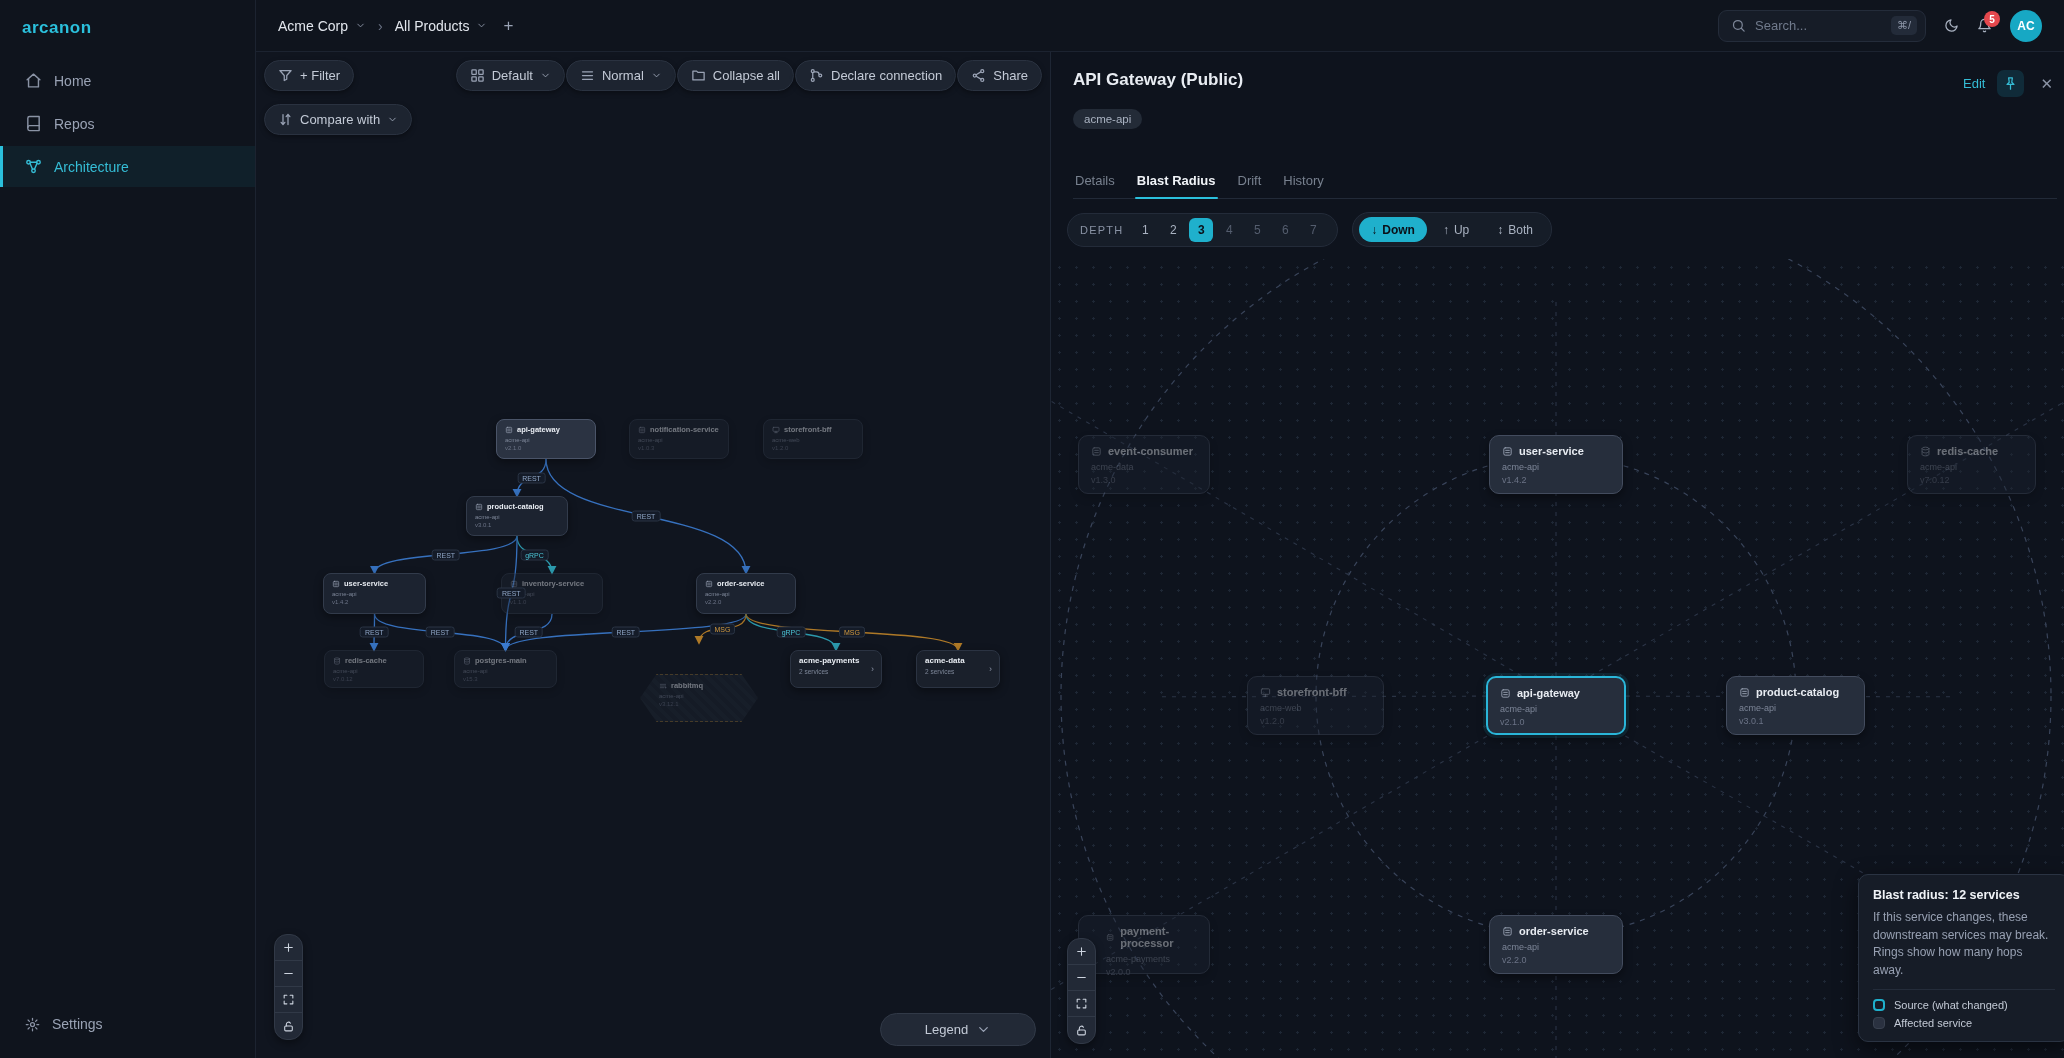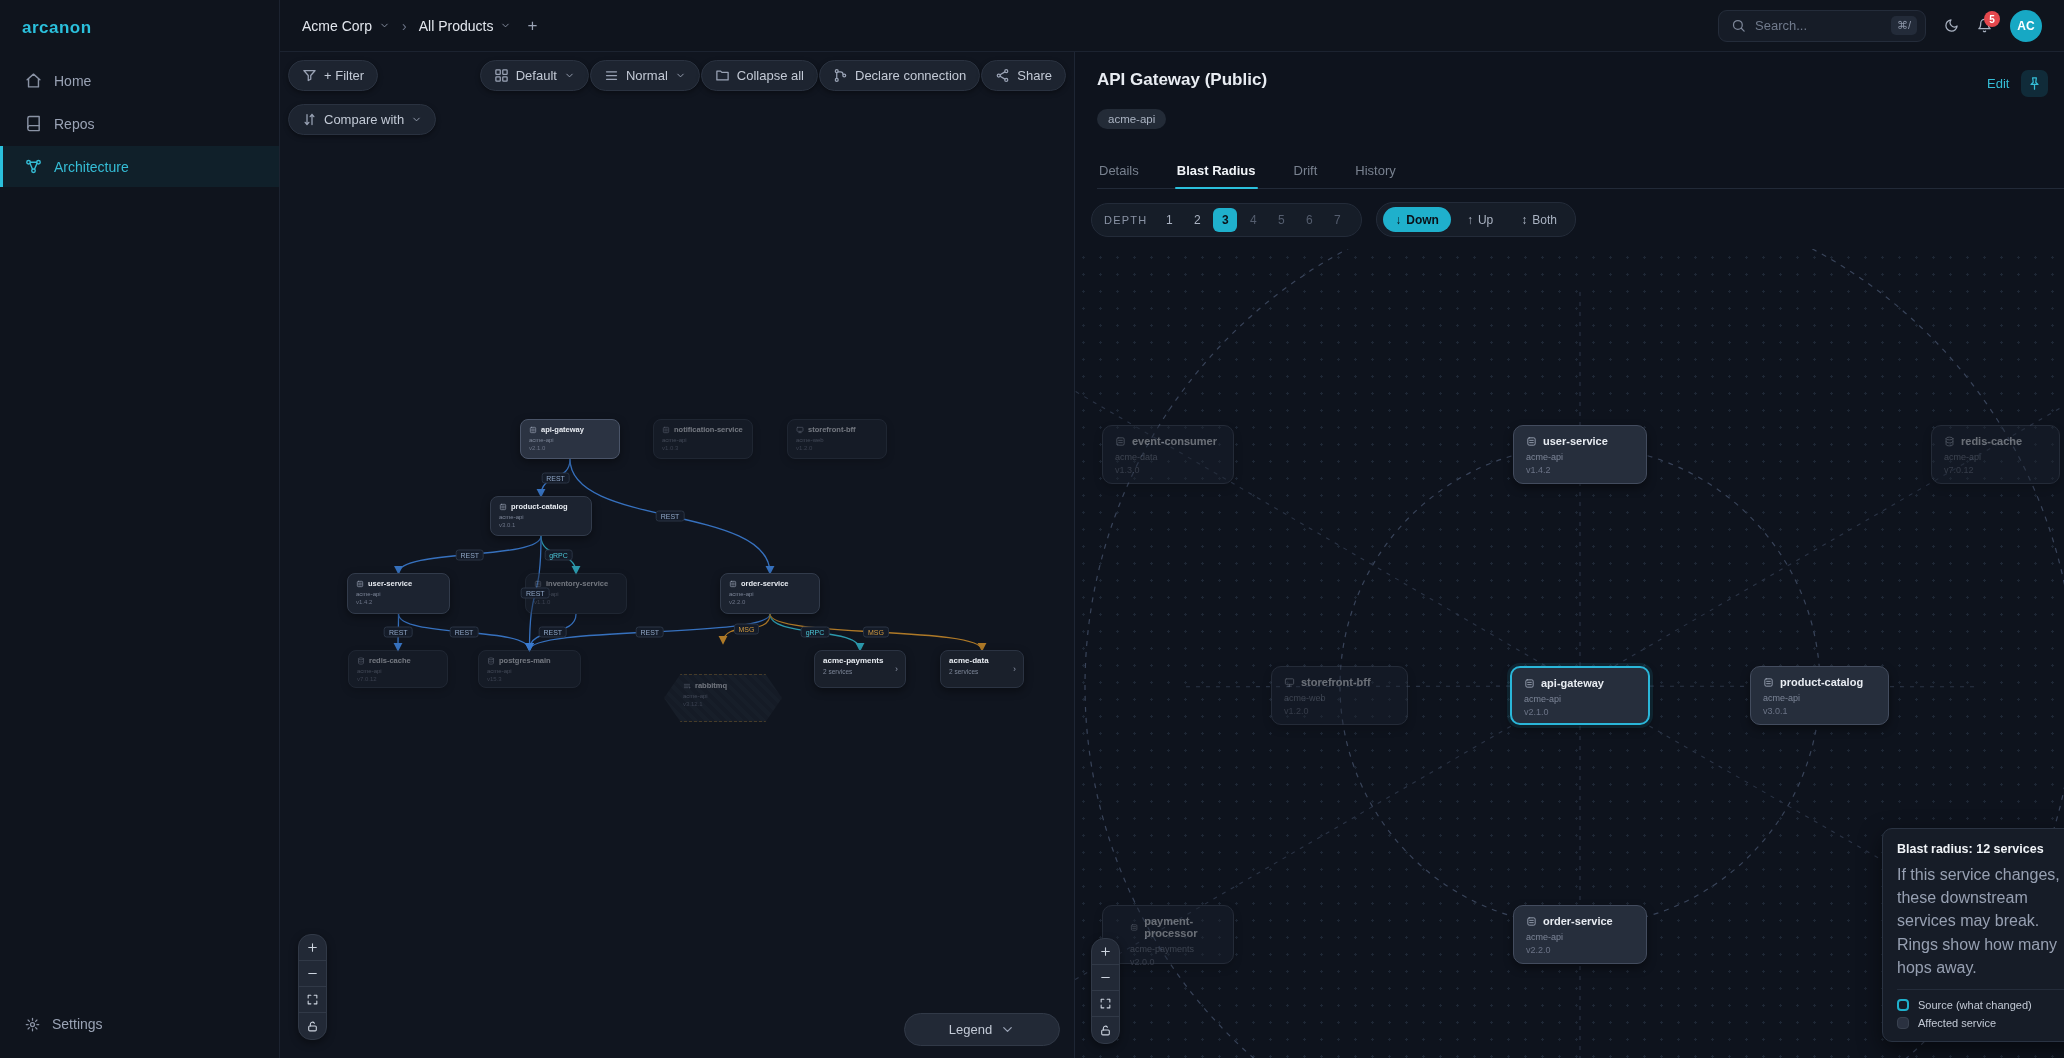--- a/index.html
+++ b/index.html
@@ -1,21 +1,21 @@
 <!DOCTYPE html>
 <html><head>
 <meta charset="utf-8">
 <style>
   * { margin:0; padding:0; box-sizing:border-box; }
   html,body { width:2064px; height:1058px; background:#0d121b; overflow:hidden;
     font-family:"Liberation Sans","DejaVu Sans",sans-serif; -webkit-font-smoothing:antialiased; }
   body { display:flex; }
 
   
-  .sidebar { width:280px; height:100%; background:#0f141d; border-right:1px solid #1c2330;
+  .sidebar { width:256px; height:100%; background:#0f141d; border-right:1px solid #1c2330;
     display:flex; flex-direction:column; flex-shrink:0; }
   .logo { color:#2bc0dc; font-size:17px; font-weight:bold; letter-spacing:.5px; padding:18px 22px 22px; }
   .nav { display:flex; flex-direction:column; gap:2px; }
   .nav-item { display:flex; align-items:center; gap:12px; padding:12px 22px; color:#9aa3b5;
     font-size:14px; cursor:pointer; border-left:3px solid transparent; }
   .nav-item svg { width:17px; height:17px; stroke:#8a93a5; }
   .nav-item.active { color:#35bdd6; background:rgba(34,184,207,.08); border-left-color:#2bc0dc; }
   .nav-item.active svg { stroke:#35bdd6; }
   .sidebar-spacer { flex:1; }
   .settings-item { margin-bottom:14px; }
@@ -98,21 +98,21 @@
   .dp-titlerow { display:flex; align-items:flex-start; }
   .dp-title { color:#e8ecf2; font-size:17px; font-weight:bold;text-align:right; }
   .dp-actions { margin-left:auto; display:flex; align-items:center; gap:12px; }
   .edit-link { color:#35bdd6; font-size:13px; cursor:pointer; }
   .pin-btn { width:27px; height:27px; border-radius:7px; background:rgba(31,176,204,.16); display:flex;
     align-items:center; justify-content:center; cursor:pointer; }
   .pin-btn svg { width:14px; height:14px; stroke:#35bdd6; }
   .close-btn { color:#8a93a5; font-size:15px; cursor:pointer; padding:2px 4px; }
   .tag { display:inline-block; margin-top:12px; background:#232b37; border-radius:11px; color:#aab3c2;
     font-size:11.5px; padding:4px 11px; }
-  .tabs { display:flex; gap:34px; margin-top:26px; border-bottom:1px solid #222a38; padding:0 0 0 0; }
+  .tabs { display:flex; gap:18px; margin-top:36px; border-bottom:1px solid #222a38; padding:0 0 0 0; }
   .tab { padding:8px 2px 10px; font-size:13px; color:#78818f; cursor:pointer; position:relative; }
   .tab.active { color:#f0f3f7; font-weight:bold; }
   .tab.active::after { content:""; position:absolute; left:0; right:0; bottom:-1px; height:2px;
     background:#2bc0dc; border-radius:2px; }
 
   .depth-row { display:flex; align-items:center; gap:14px; padding:13px 0 12px 16px; }
   .depth-group { display:flex; align-items:center; gap:4px; background:#161d28; border:1px solid #232b39;
     border-radius:17px; padding:4px 12px; }
   .depth-label { color:#8a93a5; font-size:11px; letter-spacing:1.2px; margin-right:6px; }
   .depth-chip { width:24px; height:24px; border-radius:6px; display:flex; align-items:center;
@@ -134,21 +134,21 @@
   .bnode .s { color:#7d8698; font-size:9px; margin-top:5px; }
   .bnode .v { color:#6b7386; font-size:9px; margin-top:3px; }
   .bnode.dim { opacity:.42; background:#1c2330; }
   .bnode.source { border:2px solid #2ab6d9; box-shadow:0 0 0 3px rgba(42,182,217,.12),0 4px 10px rgba(0,0,0,.4); }
 
   
   .tooltip { position:absolute; right:9px; bottom:16px; width:212px; background:#161c27;
     border:1px solid #2a3342; border-radius:10px; padding:13px 14px 12px; z-index:8;
     box-shadow:0 8px 22px rgba(0,0,0,.5); }
   .tt-title { color:#f0f3f7; font-size:12.5px; font-weight:bold; }
-  .tt-body { color:#97a0b2; font-size:16px; line-height:1.45; margin-top:7px; }
+  .tt-body { color:#97a0b2; font-size:12px; line-height:1.45; margin-top:7px; }
   .tt-div { height:1px; background:#242c3a; margin:10px 0 9px; }
   .tt-row { display:flex; align-items:center; gap:9px; margin-top:6px; color:#c3cad6; font-size:11px; }
   .sw { width:12px; height:12px; border-radius:4px; flex-shrink:0; }
   .sw.source { border:2px solid #1fb0cc; }
   .sw.affected { background:#2a3140; border:1px solid #39414f; }
 </style>
 </head>
 <body>
 
 <aside class="sidebar">

